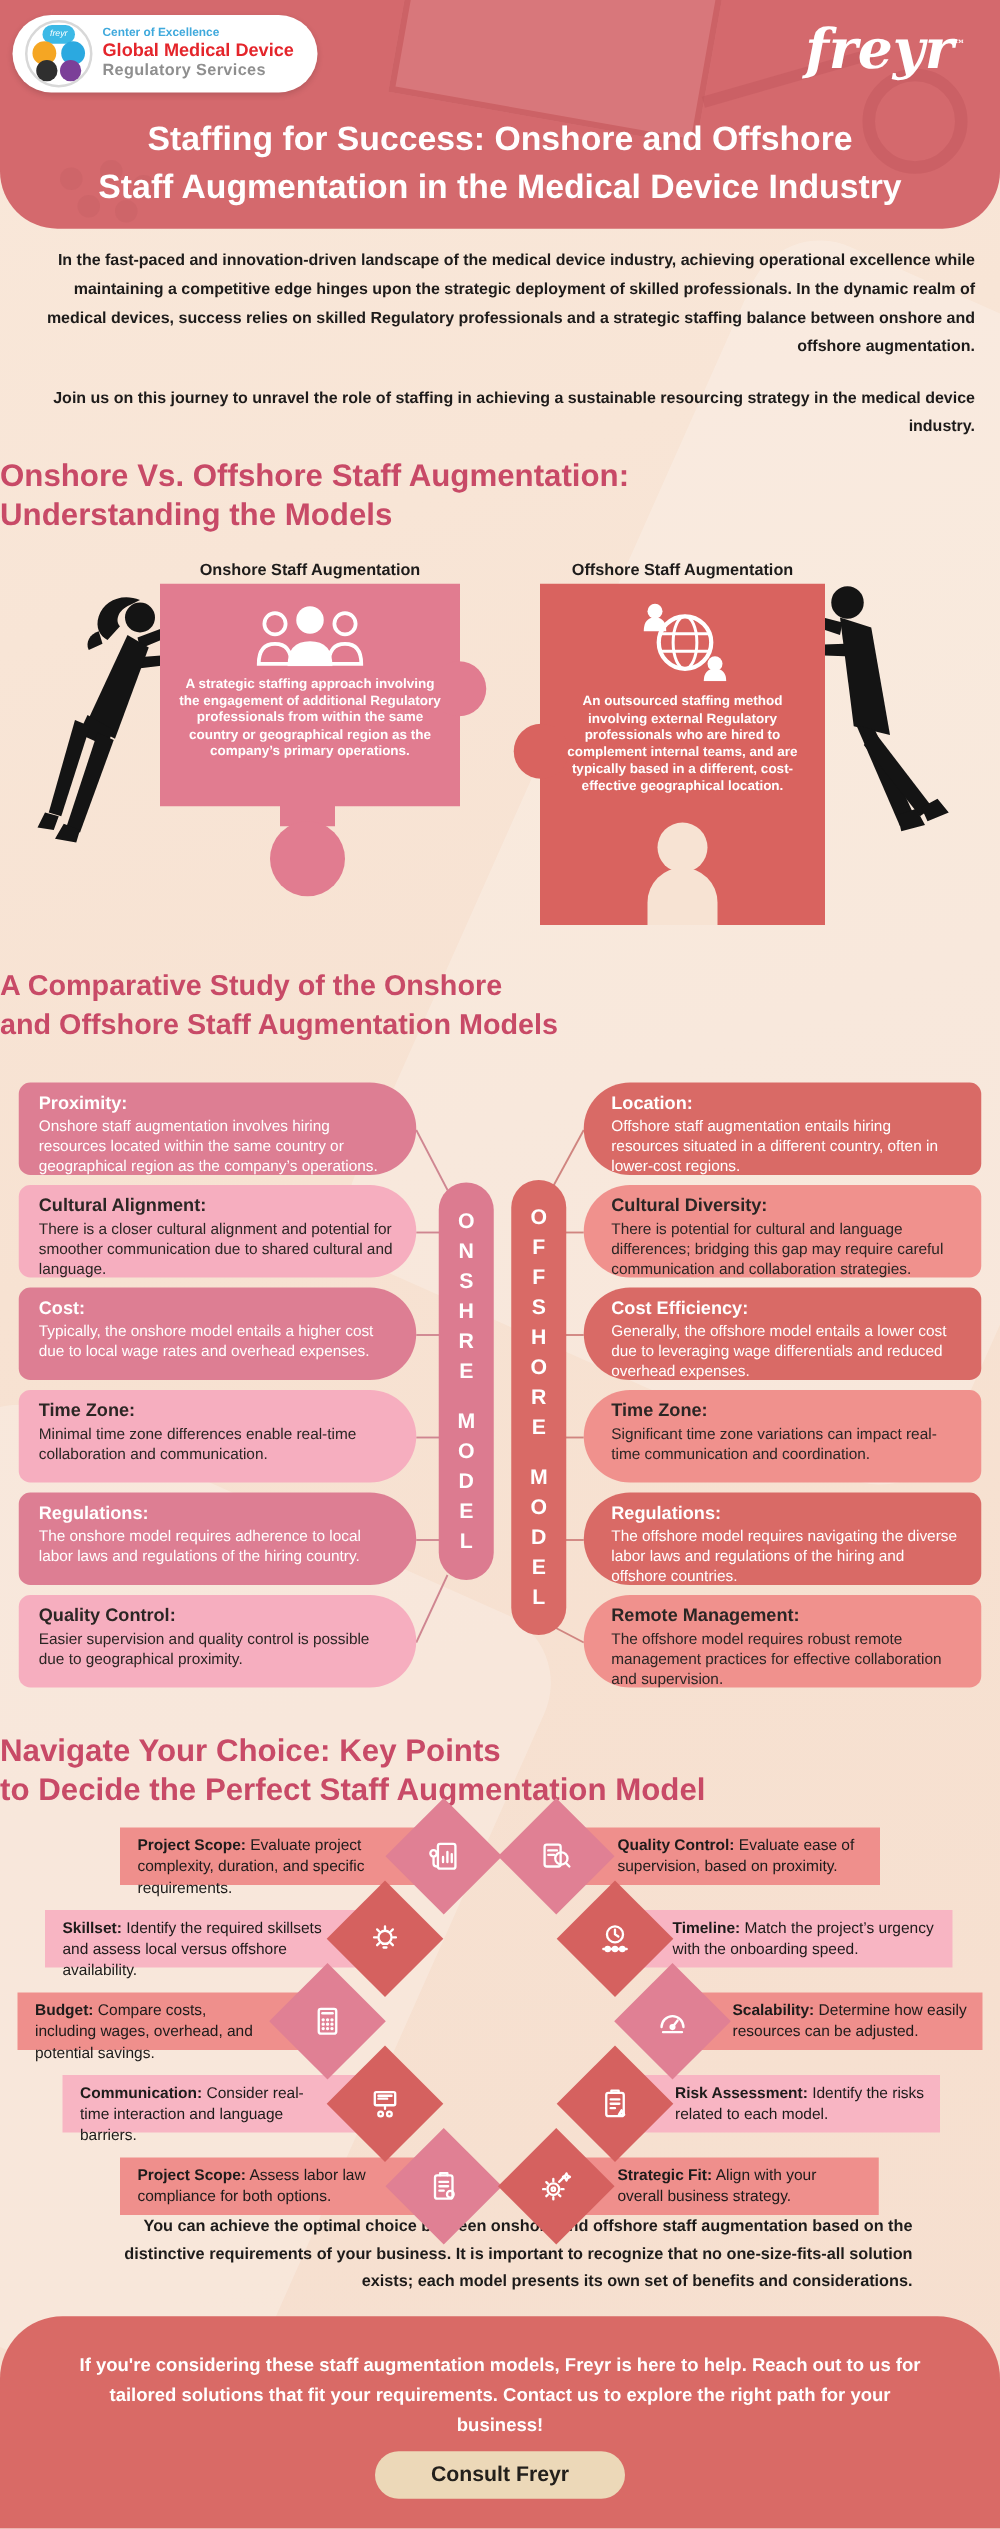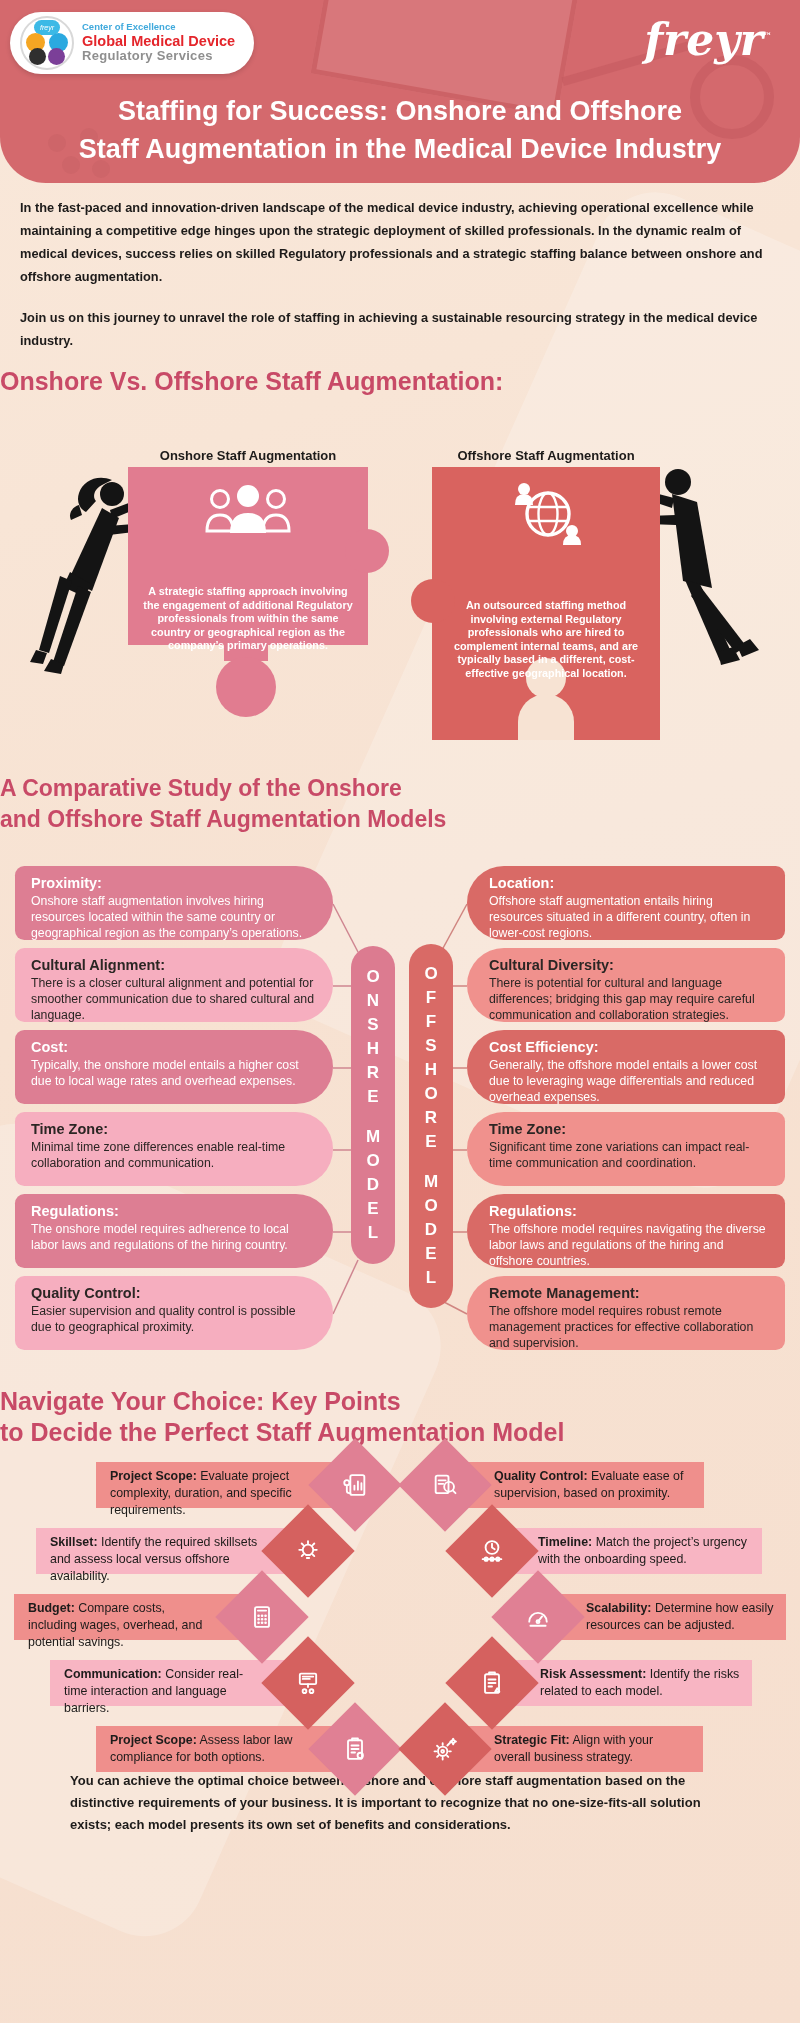--- a/index.html
+++ b/index.html
@@ -21,34 +21,34 @@
   .logo-text{margin-left:8px;line-height:1.15;}
   .lt1{color:#3fa9dc;font-size:9.5px;font-weight:bold;}
   .lt2{color:#e4252b;font-size:14.5px;font-weight:bold;}
   .lt3{color:#8f8f8f;font-size:13px;font-weight:bold;letter-spacing:.3px;}
   #brand{right:28px;top:14px;color:#fff;font-size:44px;font-weight:bold;font-style:italic;
          font-family:"DejaVu Serif",serif;}
   #brand sup{font-size:9px;font-style:normal;}
   #main-title{left:0;top:92px;width:800px;text-align:center;color:#fff;font-size:27px;font-weight:bold;line-height:38px;}
 
   
-  .para{left:20px;width:760px;text-align:left;color:#1d1b1a;font-size:12.8px;font-weight:bold;line-height:23px;}
+  .para{left:20px;width:760px;text-align:right;color:#1d1b1a;font-size:12.8px;font-weight:bold;line-height:23px;}
   .sec-head{left:0;width:800px;text-align:left;color:#c84a67;font-weight:bold;font-size:25px;line-height:31px;}
 
   
   .pz-label{top:448px;text-align:center;color:#1d1b1a;font-size:13px;font-weight:bold;}
   #pz-left{left:128px;top:467px;width:240px;height:178px;background:#e17c90;}
   #pz-left .knob-r{position:absolute;right:-21px;top:62px;width:44px;height:44px;border-radius:50%;background:#e17c90;}
   #pz-left .stem{position:absolute;left:96px;bottom:-16px;width:44px;height:18px;background:#e17c90;}
   #pz-left .knob-b{position:absolute;left:88px;bottom:-72px;width:60px;height:60px;border-radius:50%;background:#e17c90;}
   #pz-right{left:432px;top:467px;width:228px;height:273px;background:#d9635f;}
   #pz-right .knob-l{position:absolute;left:-21px;top:112px;width:44px;height:44px;border-radius:50%;background:#d9635f;}
   #pz-right .notch-head{position:absolute;left:94px;bottom:42px;width:40px;height:40px;border-radius:50%;background:#f7e3d3;}
   #pz-right .notch-body{position:absolute;left:86px;bottom:0;width:56px;height:46px;border-radius:28px 28px 0 0;background:#f7e3d3;}
-  .pz-text{position:absolute;left:12px;right:12px;color:#fff;font-size:10.8px;font-weight:bold;line-height:13.6px;text-align:center;margin-top:44px;}
+  .pz-text{position:absolute;left:12px;right:12px;color:#fff;font-size:10.8px;font-weight:bold;line-height:13.6px;text-align:center;}
   .pz-icon{position:absolute;left:0;width:100%;display:flex;justify-content:center;}
   .fig{position:absolute;fill:#141414;}
 
   
   .cmp-row{width:318px;height:74px;box-sizing:border-box;padding:9px 16px 0 16px;}
   .cmp-row.left{left:15px;border-radius:10px 40px 40px 10px;}
   .cmp-row.right{left:467px;border-radius:40px 10px 10px 40px;padding-left:22px;}
   .cmp-dkL{background:#dd7e93;color:#fff;}
   .cmp-ltL{background:#f6aebf;color:#2b2624;}
   .cmp-dkR{background:#d96a66;color:#fff;}
@@ -122,20 +122,21 @@
       <div>Staffing for Success: Onshore and Offshore</div>
       <div>Staff Augmentation in the Medical Device Industry</div>
     </div>
   </div>
 
   <div class="para abs" style="top:196px;">In the fast-paced and innovation-driven landscape of the medical device industry, achieving operational excellence while maintaining a competitive edge hinges upon the strategic deployment of skilled professionals. In the dynamic realm of medical devices, success relies on skilled Regulatory professionals and a strategic staffing balance between onshore and offshore augmentation.</div>
   <div class="para abs" style="top:306px;">Join us on this journey to unravel the role of staffing in achieving a sustainable resourcing strategy in the medical device industry.</div>
 
   <div class="sec-head abs" style="top:366px;">
     <div>Onshore Vs. Offshore Staff Augmentation:</div>
+    <div>Understanding the Models</div>
   </div>
 
   <div class="pz-label abs" style="left:128px;width:240px;">Onshore Staff Augmentation</div>
   <div class="pz-label abs" style="left:432px;width:228px;">Offshore Staff Augmentation</div>
 
   <svg class="fig" style="left:26px;top:468px;" width="112" height="232" viewBox="0 0 112 232">
     <circle cx="86" cy="26" r="12"></circle>
     <path d="M86 12c-15-6-29 1-33 13-3 9 1 16 7 19l10-11c-4-4-2-13 8-17z"></path>
     <path d="M53 37c-7 2-11 9-8 15l11-5z"></path>
     <path d="M84 42l24-9 2 8-24 10zM82 58l26-2v8l-25 3z"></path>
@@ -404,14 +405,18 @@
     <svg class="lineicon" width="28" height="28" viewBox="0 0 24 24">
         <circle cx="10" cy="14" r="4"></circle>
         <circle cx="10" cy="14" r="1.2"></circle>
         <path d="M10 8.5V7M10 21v-1.5M4.5 14H3M17 14h-1.5M6.2 10.2l-1-1M14.8 18.8l-1-1M6.2 17.8l-1 1M14 9l5-5"></path>
         <path d="M18.2 4.8l.8-1.6.8 1.6 1.6.8-1.6.8-.8 1.6-.8-1.6-1.6-.8z"></path>
       </svg>
   </div>
 
   <div class="para abs" style="top:1770px;left:70px;width:660px;font-size:13px;line-height:22px;">You can achieve the optimal choice between onshore and offshore staff augmentation based on the distinctive requirements of your business. It is important to recognize that no one-size-fits-all solution exists; each model presents its own set of benefits and considerations.</div>
 
+  <div id="footer" class="abs">
+    <div id="footer-text" class="abs">If you're considering these staff augmentation models, Freyr is here to help. Reach out to us for tailored solutions that fit your requirements. Contact us to explore the right path for your business!</div>
+    <button id="consult-btn" class="abs">Consult Freyr</button>
+  </div>
 
 </div>
 
 </body></html>

